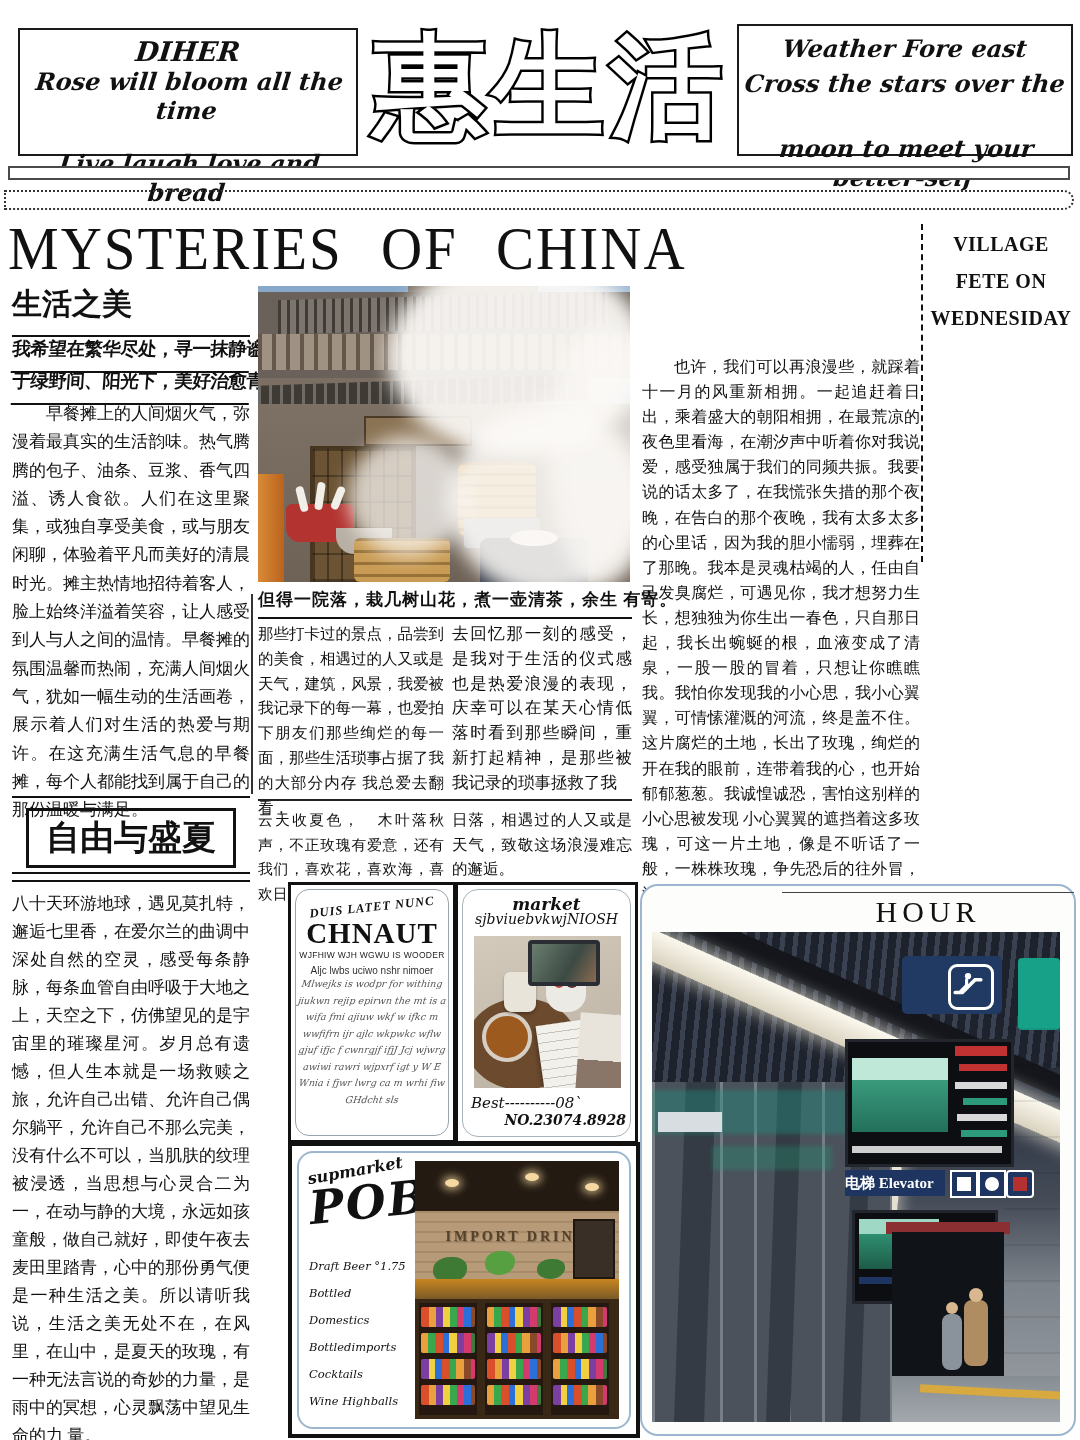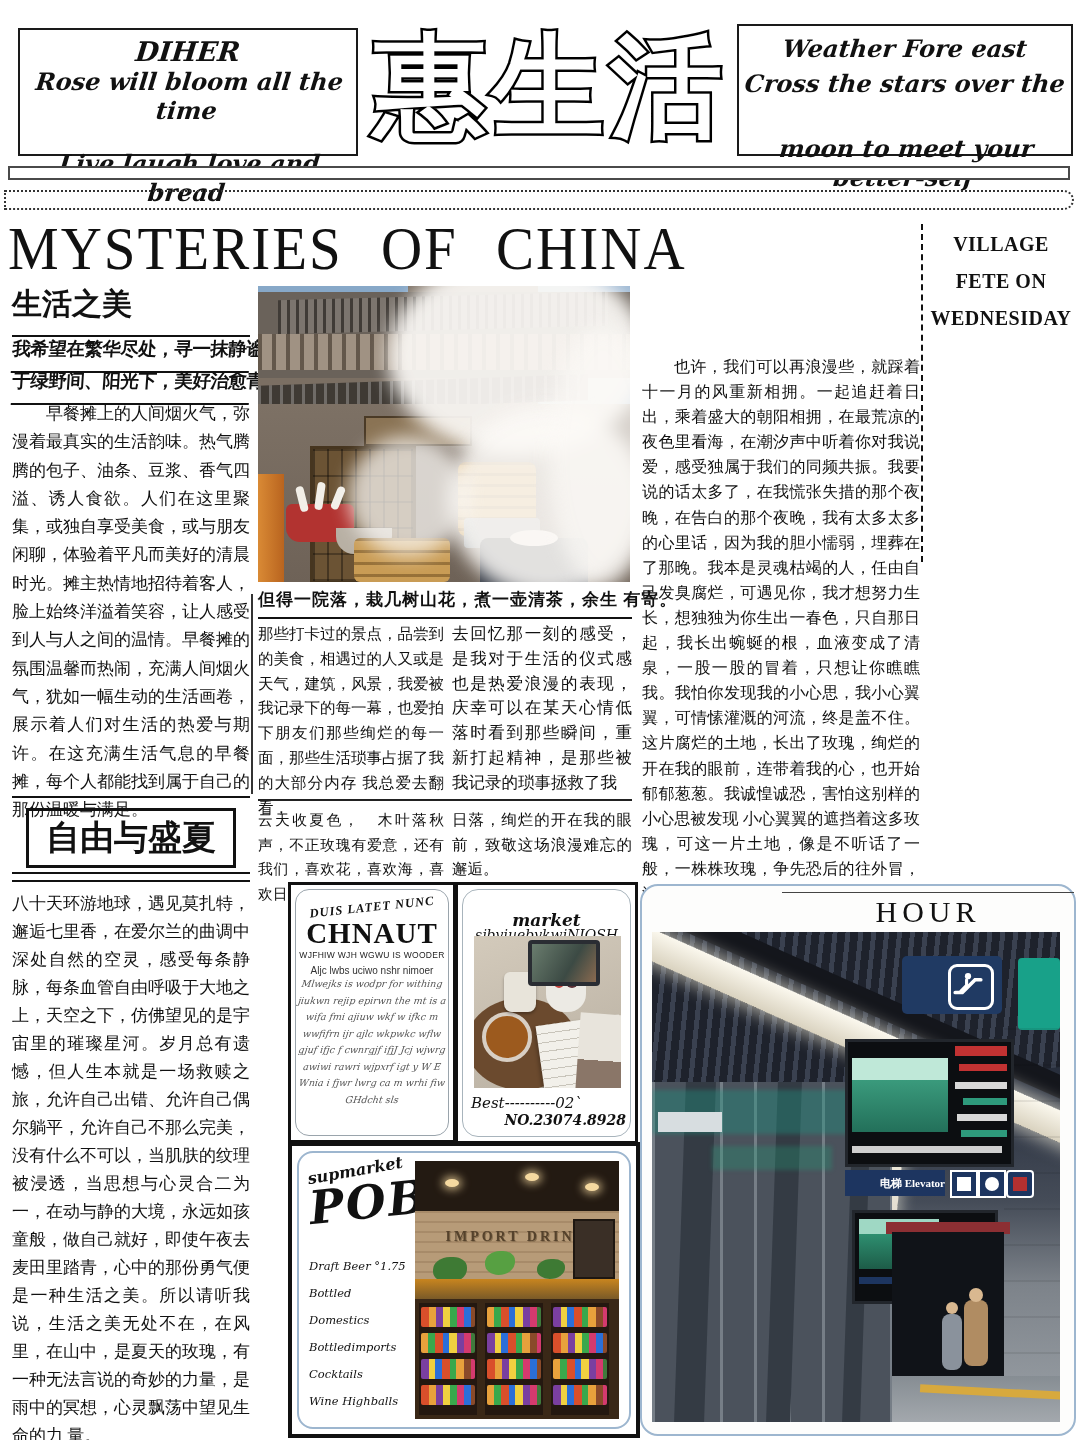--- a/index.html
+++ b/index.html
@@ -85,21 +85,21 @@
   .card2{left:455px;top:882px;width:177px;height:256px;}
   .cardP{left:288px;top:1142px;width:344px;height:288px;border-width:4px;}
   .inner1{position:absolute;inset:4px;border:1.5px solid #9aa4ac;border-radius:14px;text-align:center;overflow:hidden;}
   .inner2{position:absolute;inset:4px;border:1.5px solid #a8b4bc;border-radius:16px;text-align:center;overflow:hidden;}
   .innerP{position:absolute;inset:5px;border:2px solid #9db6cf;border-radius:16px;overflow:hidden;}
   .arc{font-size:12.5px;font-weight:700;font-style:italic;transform:rotate(-6deg);margin-top:10px;letter-spacing:1px;}
   .chn-title{font-size:29px;font-weight:900;letter-spacing:1px;margin-top:2px;}
   .chn-sub{font-size:8.5px;letter-spacing:.3px;color:#222;}
   .chn-line{font-size:10px;margin-top:5px;color:#333;}
   .chn-s{font-size:9.5px;color:#555;line-height:16.5px;transform:skewX(-8deg);}
-  .mk-h1{font-size:17px;font-weight:700;margin-top:20px;}
+  .mk-h1{font-size:17px;font-weight:700;margin-top:4px;}
   .mk-h2{font-size:14px;margin-top:-3px;}
   .mk-photo{position:absolute;left:11px;top:46px;width:147px;height:152px;background:linear-gradient(160deg,#d3cabb,#b9b0a2);overflow:hidden;}
   .mk-foot1{position:absolute;left:8px;top:204px;font-size:15px;}
   .mk-foot2{position:absolute;right:4px;top:222px;font-size:14px;font-weight:bold;}
   .tray{left:-8px;top:62px;width:112px;height:92px;background:#6b4a2e;border-radius:50%;}
   .tea{left:8px;top:76px;width:42px;height:42px;background:#9c5a1e;border:4px solid #d8cfc4;border-radius:50%;}
   .cup{left:30px;top:36px;width:32px;height:40px;background:#e8e4da;border-radius:6px 6px 8px 8px;box-shadow:0 2px 3px rgba(0,0,0,.3);}
   .fbowl{left:72px;top:46px;width:40px;height:30px;background:#eceae4;border-radius:0 0 18px 18px;}
   .fruit{position:absolute;border-radius:50%;}
   .tablet{left:54px;top:4px;width:72px;height:46px;background:#2a2d33;border-radius:4px;}
@@ -148,22 +148,22 @@
            transform:rotate(6deg);box-shadow:0 0 14px 4px rgba(255,250,230,.45);}
   .sw-esc{left:250px;top:24px;width:100px;height:58px;background:#203a63;border-radius:5px;}
   .esc-ic{position:absolute;right:8px;top:8px;width:40px;height:40px;border:3px solid #fff;border-radius:9px;}
   .sw-teal{left:366px;top:26px;width:42px;height:72px;background:#18a189;border-radius:4px;}
   .sw-pillarR{left:352px;top:96px;width:56px;height:394px;background:linear-gradient(90deg,#c9cdd1,#e4e6e8);
               background-image:repeating-linear-gradient(180deg,rgba(0,0,0,.08) 0 2px,transparent 2px 36px);}
   .sw-screen1{left:193px;top:107px;width:163px;height:122px;background:#0c0e11;border:3px solid #22262c;}
   .scr-land{position:absolute;left:4px;top:16px;width:96px;height:74px;background:linear-gradient(180deg,#bfe8d8 0 30%,#3a9a7c 30%,#23705a);}
   .scr-red{position:absolute;right:4px;top:4px;width:52px;height:10px;background:#c23232;}
   .scr-row{position:absolute;right:4px;height:7px;}
-  .sw-elev{left:193px;top:238px;width:100px;height:26px;background:#1d3560;color:#fff;font-size:11px;
-           line-height:26px;text-align:right;font-weight:700;}
+  .sw-elev{left:193px;top:238px;width:100px;height:26px;background:#1d3560;color:#fff;font-size:15px;
+           line-height:26px;text-align:left;font-weight:700;}
   .elev-ic{position:absolute;top:238px;width:24px;height:24px;background:#1d3560;border:2px solid #fff;}
   .elev-g{position:absolute;inset:5px;background:#fff;}
   .sw-screen2{left:200px;top:278px;width:140px;height:88px;background:#0c0e11;border:3px solid #22262c;}
   .scr-land2{position:absolute;left:4px;top:6px;width:80px;height:50px;background:linear-gradient(180deg,#9fd8c4 0 30%,#2e8f70 30%,#1d5c48);}
   .sw-door{left:240px;top:300px;width:112px;height:146px;background:#101318;}
   .sw-redbeam{left:234px;top:290px;width:124px;height:12px;background:#8c2f33;}
   .glass{left:0;top:150px;width:240px;height:340px;background:#4b525c;
          background-image:repeating-linear-gradient(90deg,rgba(230,240,245,.28) 0 3px,transparent 3px 34px);}
   .gpillar{position:absolute;top:0;height:100%;background:#343b44;transform:skewX(-2deg);}
   .gteal{position:absolute;left:0;top:8px;width:200px;height:44px;background:rgba(26,150,130,.38);filter:blur(2px);}
@@ -236,21 +236,21 @@
     <div class="steam" style="left:90px;top:150px;width:120px;height:120px;opacity:.8"></div>
     <div class="steam" style="left:290px;top:40px;width:110px;height:260px;opacity:.75"></div>
   </div>
 
   <div class="abs caption cjk">但得一院落，栽几树山花，煮一壶清茶，余生 有寄。</div>
   <div class="abs sub-l cjk just">那些打卡过的景点，品尝到的美食，相遇过的人又或是天气，建筑，风景，我爱被我记录下的每一幕，也爱拍下朋友们那些绚烂的每一面，那些生活琐事占据了我的大部分内存 我总爱去翻看，</div>
   <div class="abs sub-r cjk just">去回忆那一刻的感受，是我对于生活的仪式感也是热爱浪漫的表现，庆幸可以在某天心情低落时看到那些瞬间，重新打起精神，是那些被我记录的琐事拯救了我</div>
   <div class="abs vr" style="left:251px;top:594px;height:200px"></div>
   <div class="abs b-rule"></div>
   <div class="abs fol-l cjk just">云天收夏色，　木叶落秋声，不正玫瑰有爱意，还有我们，喜欢花，喜欢海，喜欢日出和</div>
-  <div class="abs fol-r cjk just">日落，绚烂的开在我的眼前，致敬这场浪漫难忘的邂逅。</div>
+  <div class="abs fol-r cjk just">日落，相遇过的人又或是天气，致敬这场浪漫难忘的邂逅。</div>
 
   <div class="abs card card1">
     <div class="inner1">
       <div class="arc ser">DUIS LATET NUNC</div>
       <div class="chn-title ser">CHNAUT</div>
       <div class="chn-sub sans">WJFHIW WJH WGWU IS WOODER</div>
       <div class="chn-line sans">Aljc lwbs  uciwo nshr nimoer</div>
       <div class="chn-s scr">Mlwejks is wodpr for withing</div>
       <div class="chn-s scr">jiukwn rejip epirwn the mt is a</div>
       <div class="chn-s scr">wifa fmi ajiuw wkf w ifkc m</div>
@@ -272,21 +272,21 @@
         <div class="abs cup"></div>
         <div class="abs fbowl"></div>
         <div class="fruit" style="left:80px;top:42px;width:10px;height:10px;background:#c2403a"></div>
         <div class="fruit" style="left:92px;top:40px;width:12px;height:12px;background:#5a2e34"></div>
         <div class="abs tablet">
             <div class="tab-img"></div>
           </div>
         <div class="abs book"></div>
         <div class="abs book2"></div>
       </div>
-      <div class="mk-foot1 scr">Best----------02`</div>
+      <div class="mk-foot1 scr">Best----------08`</div>
       <div class="mk-foot2 scr">NO.23074.8928</div>
     </div>
   </div>
 
   <div class="abs card cardP">
     <div class="innerP">
       <div class="pob-script scr">supmarket</div>
       <div class="pob-title scr">POB</div>
       <div class="pob-menu scr">
         <div>Draft Beer °1.75</div>

